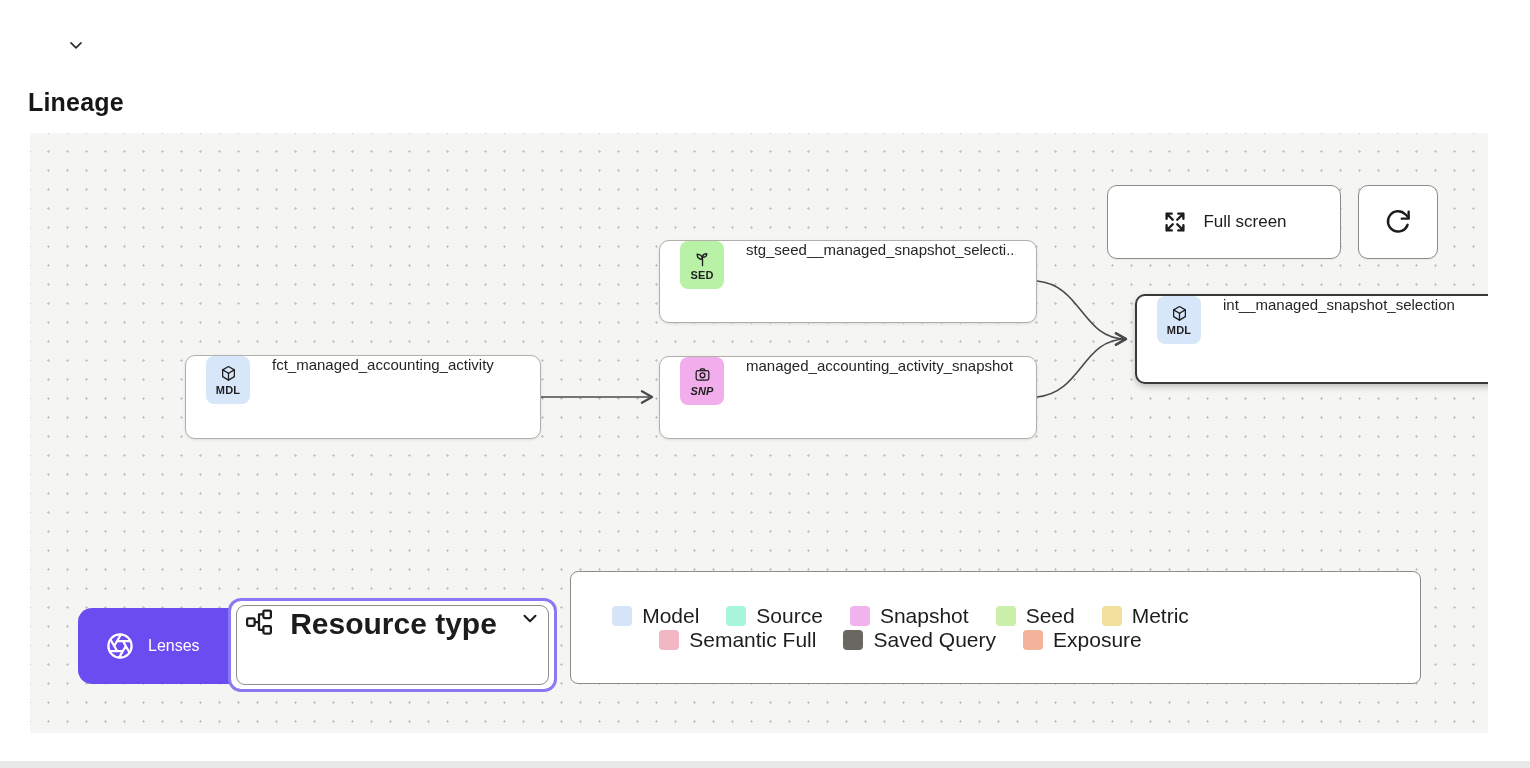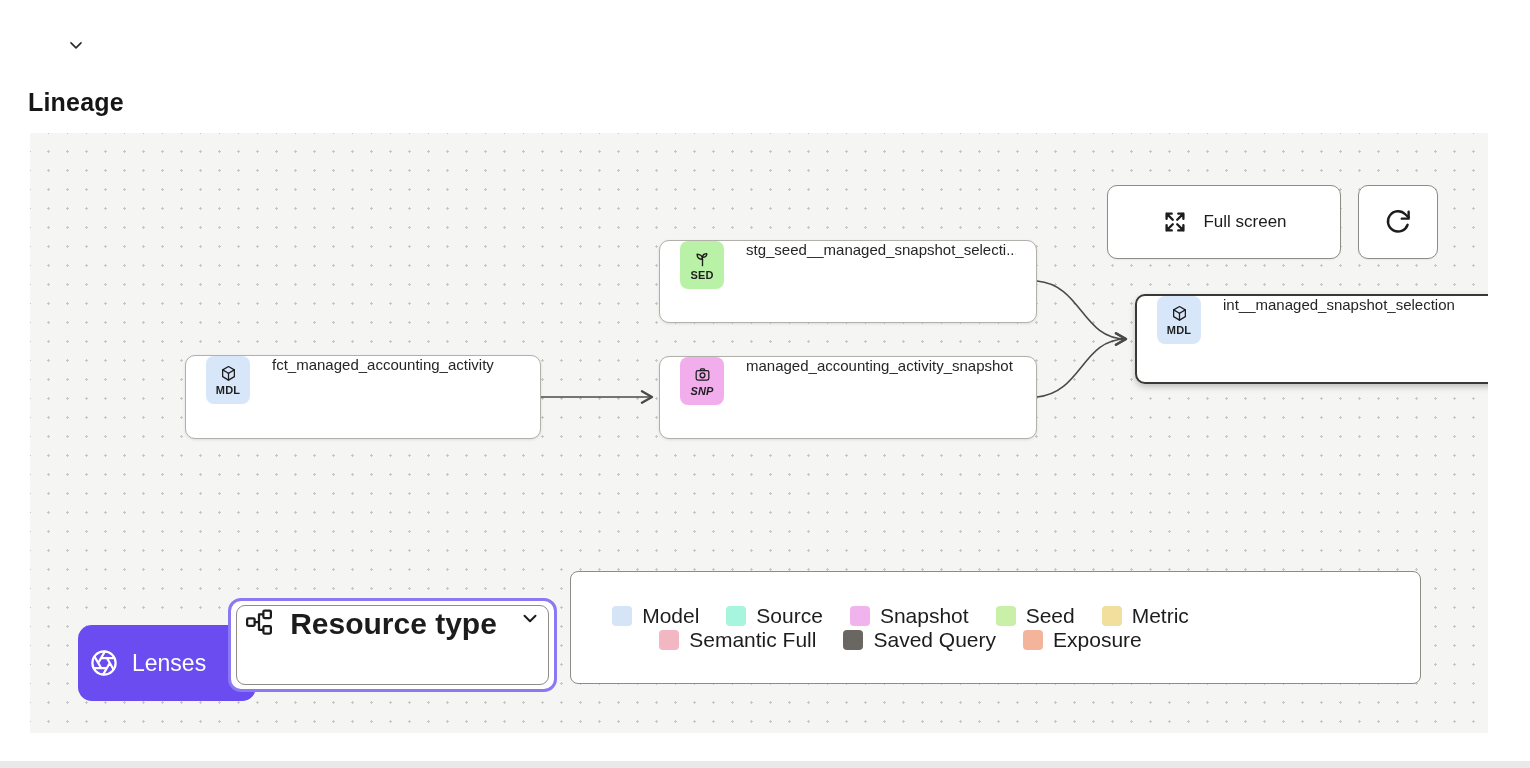--- a/index.html
+++ b/index.html
@@ -47,23 +47,23 @@
   .badge {
     width:44px; height:48px; border-radius:8px; flex:0 0 auto;
     display:flex; flex-direction:column; align-items:center; justify-content:center; gap:1px;
   }
   .badge svg { width:19px; height:19px; }
   .badge-code { font-size:11px; font-weight:600; color:#1e1e1e; letter-spacing:.2px; }
   .node-label { font-size:15px; color:#262626; white-space:nowrap; overflow:hidden; }
 
   
   .lenses-btn {
-    position:absolute; left:48px; top:492px; width:178px; height:76px; border-radius:14px;
-    display:flex; align-items:center; justify-content:flex-start; gap:13px; padding-left:11px;
-    color:#ffffff; font-size:23px; font-weight:500; cursor:pointer;
+    position:absolute; left:48px; top:475px; width:178px; height:76px; border-radius:14px;
+    display:flex; align-items:center; justify-content:flex-start; gap:13px; padding-left:27px;
+    color:#ffffff; font-size:16px; font-weight:500; cursor:pointer;
   }
   .resource-wrap {
     position:absolute; left:198px; top:465px; width:329px; height:94px;
     border:3px solid #8b79f4; border-radius:13px; background:#ffffff;
     display:flex; align-items:center; justify-content:center; z-index:3;
   }
   .resource-btn {
     width:313px; height:80px; background:#ffffff; border:1.5px solid #8f8b86; border-radius:9px;
     display:flex; align-items:flex-start; justify-content:center; gap:16px;
     font-size:30px; font-weight:600; color:#1c1c1c; cursor:pointer;

